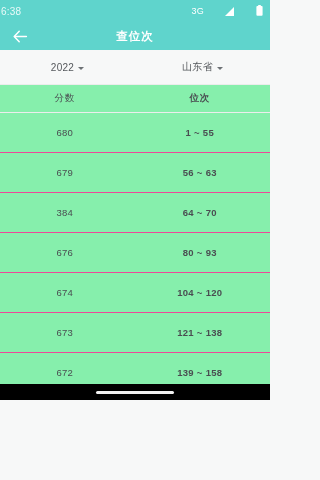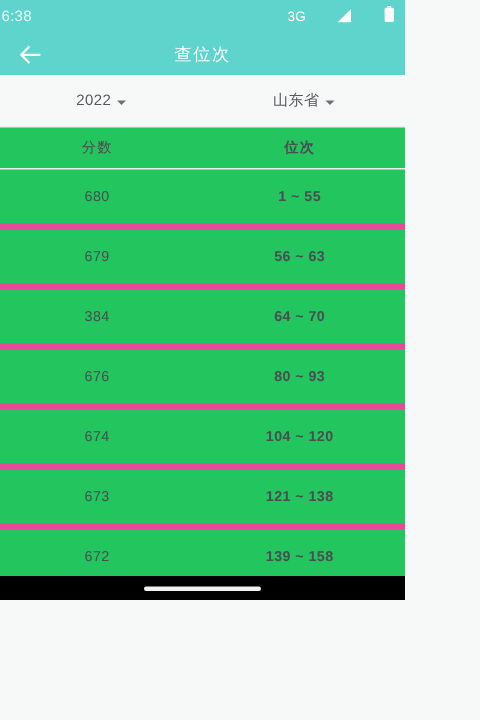--- a/index.html
+++ b/index.html
@@ -78,20 +78,21 @@
     align-items: center;
     justify-content: center;
     cursor: pointer;
   }
   .appbar-title {
     width: 100%;
     text-align: center;
     font-size: 11.5px;
     color: #ffffff;
     letter-spacing: 1px;
+    font-weight: bold;
   }
 
   
   .filters {
     flex: 0 0 34px;
     background: #f7f8f8;
     display: flex;
     align-items: center;
     border-bottom: 1px solid #ececec;
   }
@@ -114,29 +115,29 @@
     height: 0;
     border-left: 3.2px solid transparent;
     border-right: 3.2px solid transparent;
     border-top: 3.6px solid #6d7175;
     margin-top: 2px;
   }
 
   
   .table {
     flex: 1 1 auto;
-    background: #22c55e;
+    background: #86efac;
     overflow: hidden;
   }
   .row {
     display: flex;
     align-items: center;
     height: 40px;
     box-sizing: border-box;
-    border-bottom: 4px solid #ec4899;
+    border-bottom: 1px solid #ec4899;
   }
   .row.head {
     height: 28px;
     border-bottom: 1px solid #ededed;
   }
   .cell {
     flex: 1;
     text-align: center;
     font-size: 9.5px;
     color: #4a4d51;

